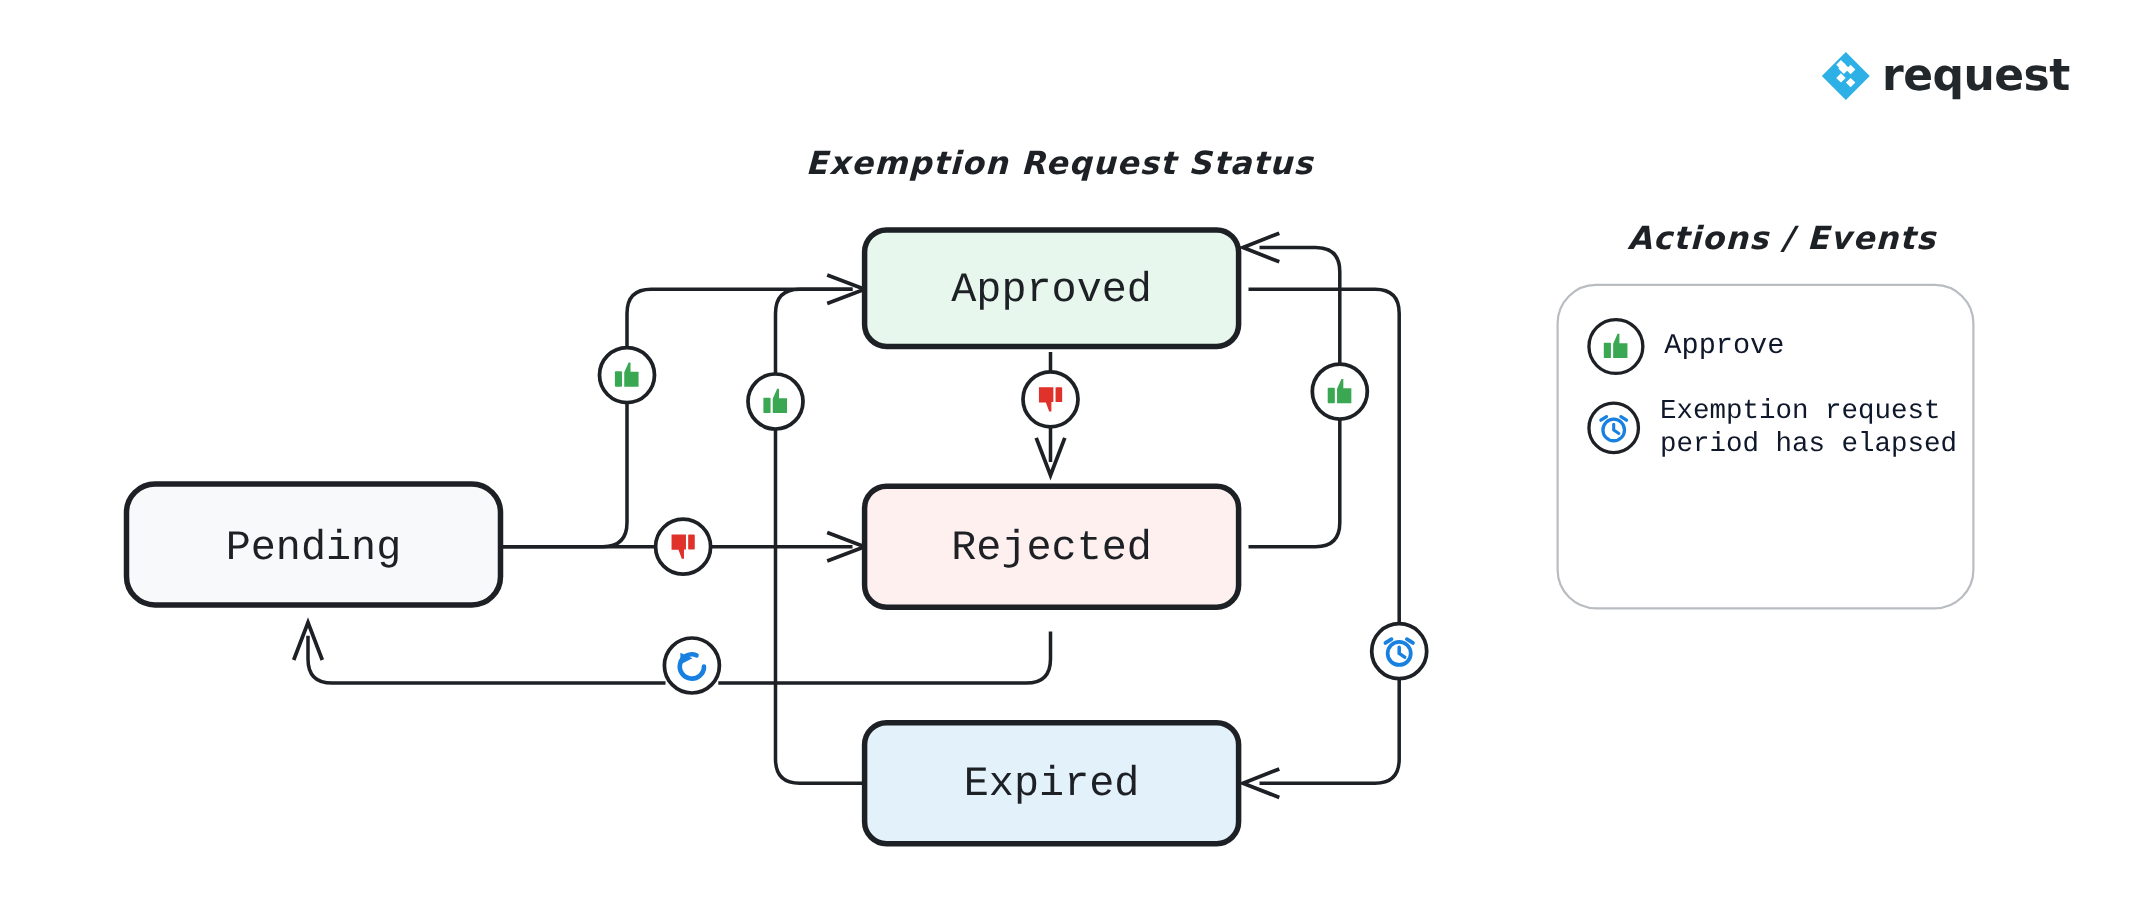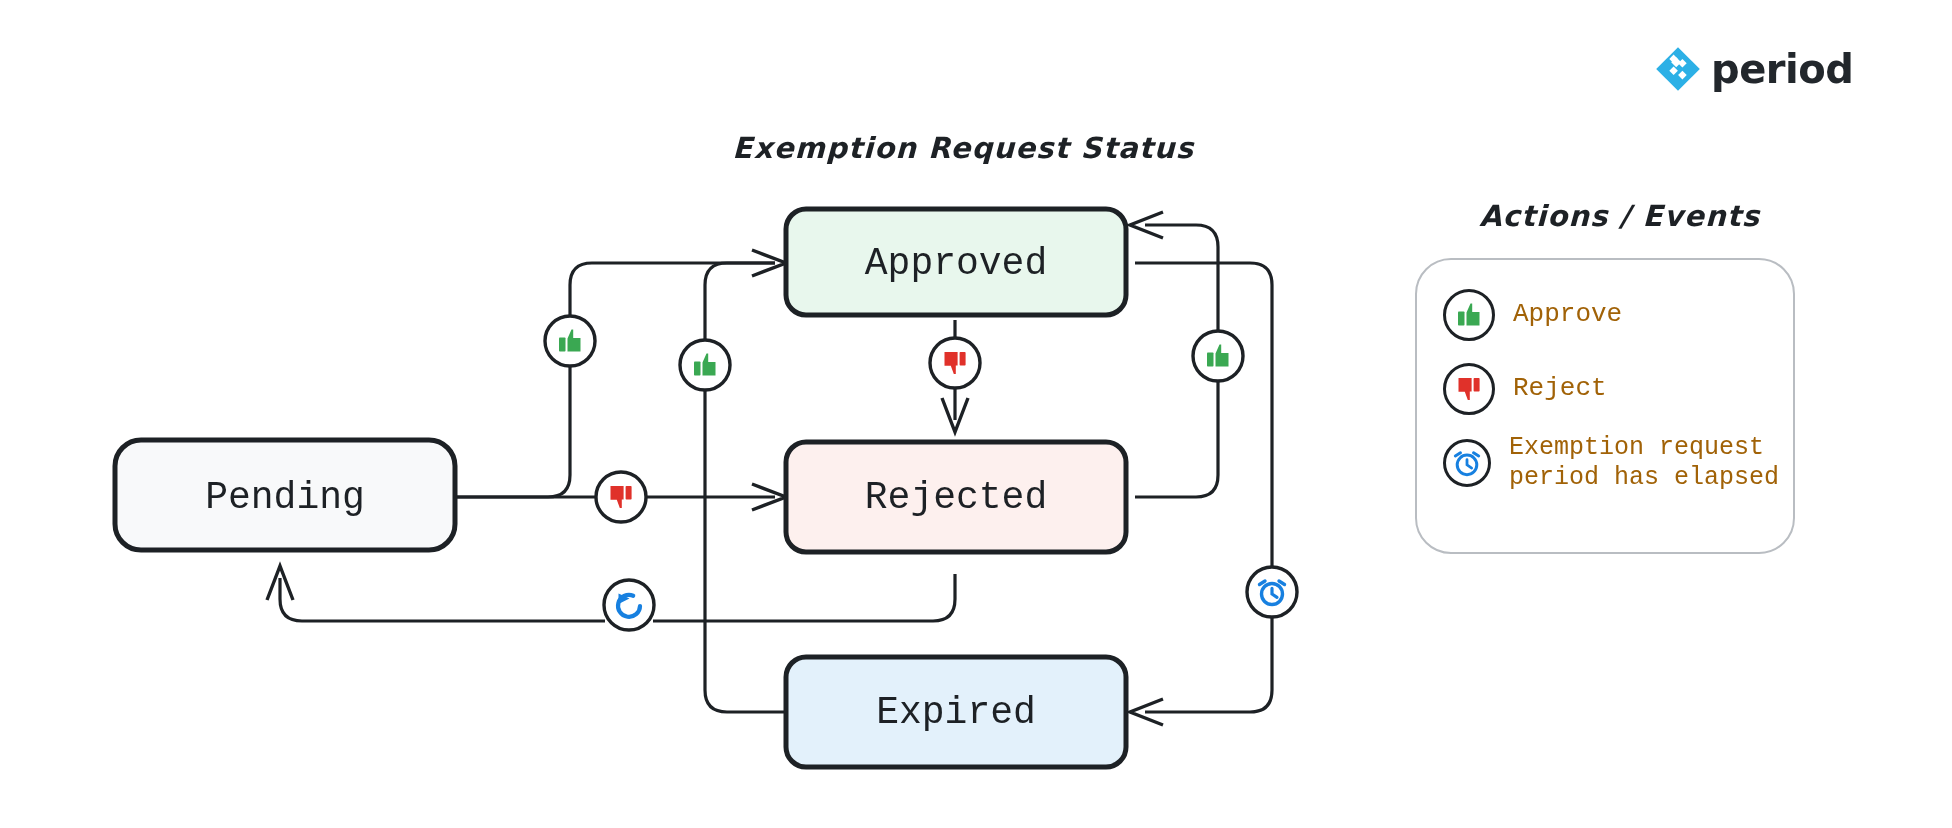--- a/index.html
+++ b/index.html
@@ -128,21 +128,21 @@
     align-items: center;
     justify-content: center;
     background: #ffffff;
     box-sizing: border-box;
   }
   .legend-icon.small { width: 48px; height: 48px; }
   .legend-icon svg { display: block; }
   .legend-label {
     font-family: "Liberation Mono", "DejaVu Sans Mono", monospace;
     font-size: 26px;
-    color: #a16207;
+    color: #0f172a;
     line-height: 1.22;
     white-space: pre-line;
   }
   .legend-label.sm { font-size: 25px; }
 </style>
 </head>
 <body>
 
 <div id="root">
 
@@ -162,21 +162,21 @@
       <g fill="#ffffff">
         <path d="M18.6 17.2 L22.9 12.9 L18.6 8.6 L14.3 12.9 Z"></path>
         <path d="M31.7 17.2 L36.0 12.9 L31.7 8.6 L27.4 12.9 Z" opacity="0"></path>
         <path d="M27.4 17.2 L31.7 12.9 L27.4 8.6 L23.1 12.9 Z" opacity="0"></path>
         <path d="M27.4 21.5 L31.7 17.2 L27.4 12.9 L23.1 17.2 Z"></path>
         <path d="M18.6 33.4 L22.9 29.1 L18.6 24.8 L14.3 29.1 Z" opacity="0"></path>
         <path d="M18.6 29.1 L22.9 24.8 L18.6 20.5 L14.3 24.8 Z"></path>
         <path d="M27.4 33.4 L31.7 29.1 L27.4 24.8 L23.1 29.1 Z"></path>
       </g>
     </svg>
-    <div class="brand-text">period</div>
+    <div class="brand-text">request</div>
   </div>
 
   <div class="hand-title" id="diagram-title">Exemption Request Status</div>
   <div class="hand-title" id="legend-title">Actions / Events</div>
 
   <svg id="diagram-svg" viewBox="0 0 1400 828">
 
     <defs>
 
       <g id="glyph-thumb-up">
@@ -282,29 +282,20 @@
     <div class="legend-row">
       <div class="legend-icon">
         <svg width="30" height="30" viewBox="-15 -15 30 30">
           <rect x="-11" y="-3.5" width="6.5" height="14" rx="0.8" fill="#3aa852"></rect>
           <path d="M-2.5 10.5 L-2.5 -2.5 L1.5 -11.5 L3.2 -11.5 L3.2 -3.0 L10.5 -3.0 L10.5 10.5 Z" fill="#3aa852"></path>
         </svg>
       </div>
       <div class="legend-label">Approve</div>
     </div>
 
-    <div class="legend-row">
-      <div class="legend-icon">
-        <svg width="30" height="30" viewBox="-15 -15 30 30">
-          <rect x="4.6" y="-11.0" width="6.0" height="13.5" rx="0.8" fill="#e0312a"></rect>
-          <path d="M-10.5 -11.0 L2.6 -11.0 L2.6 2.5 L0.8 2.5 L0.8 11.0 L-1.2 11.0 L-4.2 2.8 L-10.5 2.8 Z" fill="#e0312a"></path>
-        </svg>
-      </div>
-      <div class="legend-label">Reject</div>
-    </div>
 
 
     <div class="legend-row">
       <div class="legend-icon small">
         <svg width="28" height="28" viewBox="-15 -15 30 30">
           <circle cx="0" cy="2" r="10.5" fill="none" stroke="#1780e0" stroke-width="3.2"></circle>
           <path d="M 0 -3.6 L 0 2 L 5 5.4" fill="none" stroke="#1780e0" stroke-width="3" stroke-linecap="round"></path>
           <path d="M -12.5 -7.5 L -7.0 -11.0" stroke="#1780e0" stroke-width="3.2" stroke-linecap="round"></path>
           <path d="M 12.5 -7.5 L 7.0 -11.0" stroke="#1780e0" stroke-width="3.2" stroke-linecap="round"></path>
         </svg>

